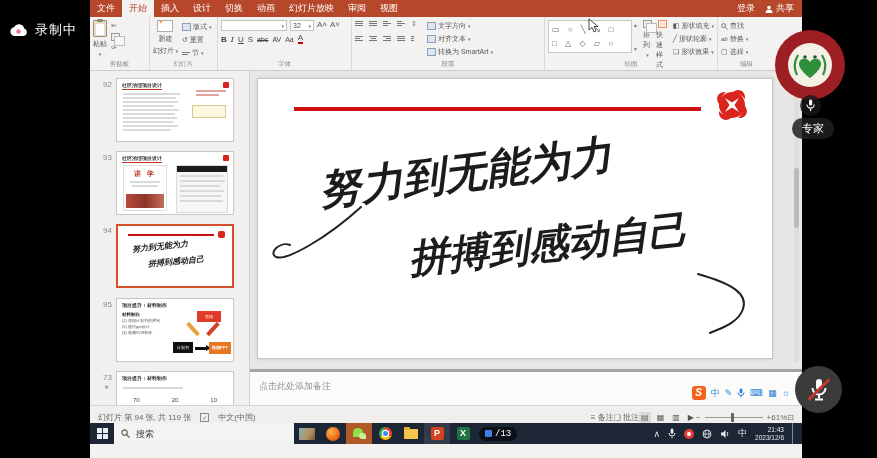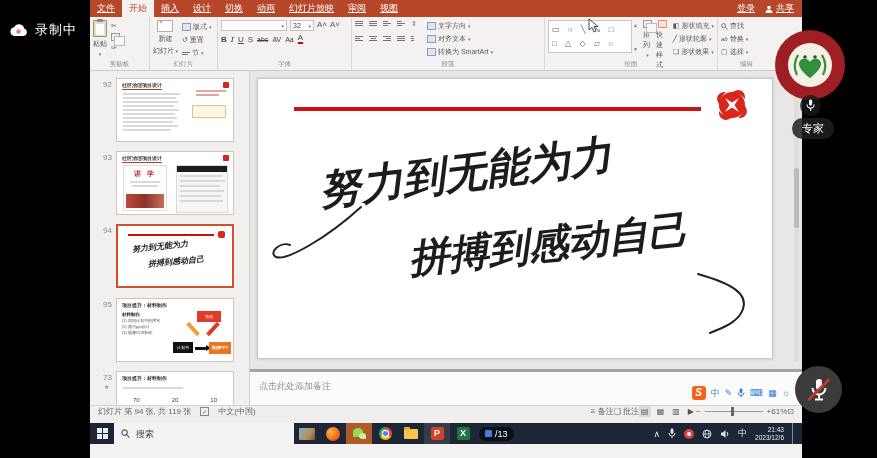--- a/index.html
+++ b/index.html
@@ -18,21 +18,21 @@
   .qat { display:flex; gap:6px; padding-left:5px; align-items:center; font-size:7px; }
   .qat span { cursor:default; }
   .tb-title { flex:1; text-align:center; font-size:8px; white-space:nowrap; overflow:hidden; }
   .tb-controls { display:flex; align-items:center; gap:0; padding-right:2px; }
   .tb-controls .wbtn { width:15px; text-align:center; font-size:8px; line-height:14px; }
   .ico-min { display:inline-block; width:6px; height:1px; background:#fff; vertical-align:middle; }
   .ico-restore { display:inline-block; width:6px; height:5px; border:1px solid #fff; vertical-align:middle; }
   .ico-ribopt { display:inline-block; width:7px; height:6px; border:1px solid #fff; vertical-align:middle; position:relative; }
 
   
-  .tabsrow { height:17px; background:#b7472a; display:flex; align-items:stretch; color:#fff; font-size:9px;text-decoration:underline; }
+  .tabsrow { height:17px; background:#b7472a; display:flex; align-items:stretch; color:#fff; font-size:9px; }
   .tab { padding:0 7px; display:flex; align-items:center; white-space:nowrap; }
   .tab.selected { background:#f3f2f1; color:#b7472a; }
   .tellme { display:flex; align-items:center; gap:4px; padding:0 8px; font-size:8.5px; color:#f7ddd4; white-space:nowrap; }
   .tabs-right { margin-left:auto; display:flex; align-items:center; gap:10px; padding-right:8px; font-size:9px; white-space:nowrap; }
   .share-wrap { display:flex; align-items:center; gap:3px; }
 
   
   .ribbon { height:54px; background:#f3f2f1; border-bottom:1px solid #cfcdcb; display:flex; color:#555; }
   .grp { position:relative; border-right:1px solid #dbd9d7; padding:3px 3px 11px 3px; }
   .grp-label { position:absolute; bottom:1px; left:0; right:0; text-align:center; font-size:6.5px; color:#8a8a8a; white-space:nowrap; }
@@ -116,21 +116,21 @@
   .vscroll i { display:block; margin:90px auto 0; width:5px; height:60px; background:#bdbbb9; border-radius:2px; }
 
   
   .notes { position:absolute; left:0; right:0; top:298px; height:36px; background:#fbfbfa; border-top:3px solid #a3a3a3; }
   .notes-ph { position:absolute; left:9px; top:8px; font-size:9px; color:#8f8f8f; }
   .sogou { position:absolute; right:12px; bottom:5px; display:flex; align-items:center; gap:5px; }
   .sogou-s { width:14px; height:14px; background:#f4631c; border-radius:3px; color:#fff; font-weight:bold; font-size:10px; font-style:italic; text-align:center; line-height:14px; }
   .sogou .sg { color:#2f7fd4; font-size:9px; line-height:10px; }
 
   
-  .statusbar { height:18px; background:#f0efee; border-top:1px solid #d5d3d1; display:flex; align-items:flex-start; font-size:8px; color:#666; padding:0 8px; }
+  .statusbar { height:18px; background:#f0efee; border-top:1px solid #d5d3d1; display:flex; align-items:flex-end; font-size:8px; color:#666; padding:0 8px; }
   .sb-left { display:flex; align-items:center; gap:9px; }
   .sb-right { margin-left:auto; display:flex; align-items:center; gap:0; }
   .spell { display:inline-block; width:9px; height:9px; border:1px solid #888; font-size:6px; line-height:8px; text-align:center; color:#666; }
   .vicons { display:flex; gap:4px; font-size:8px; color:#555; }
   .vicons span { padding:1px 2px; }
   .vicons .active { background:#dcdad8; }
   .zslider { display:flex; align-items:center; gap:4px; }
   .ztrack { position:relative; width:58px; height:1px; background:#999; }
   .zthumb { position:absolute; left:26px; top:-4px; width:3px; height:9px; background:#666; }
 
@@ -150,21 +150,21 @@
   .chrome { width:13px; height:13px; border-radius:50%; background:conic-gradient(#ea4335 0 33%, #fbbc05 0 66%, #34a853 0 100%); position:relative; }
   .chrome:after { content:""; position:absolute; left:4px; top:4px; width:5px; height:5px; border-radius:50%; background:#4285f4; box-shadow:0 0 0 1.2px #fff; }
   .folder { position:relative; width:14px; height:10px; background:#f7c64a; border-radius:1px; }
   .folder:before { content:""; position:absolute; left:0; top:-2px; width:6px; height:3px; background:#e3ae33; border-radius:1px 1px 0 0; }
   .appsq { width:13px; height:13px; border-radius:2px; color:#fff; font-size:9px; font-weight:bold; text-align:center; line-height:13px; }
   .ppt-sq { background:#d04423; }
   .xls-sq { background:#217346; }
   .pic { width:16px; height:12px; background:linear-gradient(120deg,#7fb2b8,#b98e5f 60%,#6f5b43); border-radius:1px; }
   .counter { display:flex; align-items:center; gap:3px; background:#0a0f18; border-radius:8px; height:14px; padding:0 6px; margin-left:3px; align-self:center; }
   .counter .cico { width:7px; height:7px; background:#3f7fe0; border-radius:1px; }
-  .counter .ctext { font-size:9px; color:#fff; }
+  .counter .ctext { font-size:9px; color:#fff;font-family:Liberation Mono, monospace; }
   .tray { margin-left:auto; display:flex; align-items:center; gap:8px; padding-right:6px; }
   .tray .tico { font-size:9px; color:#dfe5ee; }
   .redbadge { width:10px; height:10px; border-radius:50%; background:#e03e3e; position:relative; }
   .redbadge:after { content:""; position:absolute; left:3px; top:3px; width:4px; height:4px; background:#fff; border-radius:50%; }
   .clock { font-size:6.5px; line-height:8px; text-align:right; color:#e6ebf2; }
   .peek { width:4px; border-left:1px solid #7a8aa0; height:100%; }
 
   
   .avatar { position:absolute; left:775px; top:30px; width:70px; height:70px; border-radius:50%; background:#9e1f23; display:flex; align-items:center; justify-content:center; }
   .mic-chip { position:absolute; left:800px; top:95px; width:21px; height:21px; border-radius:50%; background:rgba(25,25,25,.8); display:flex; align-items:center; justify-content:center; }

